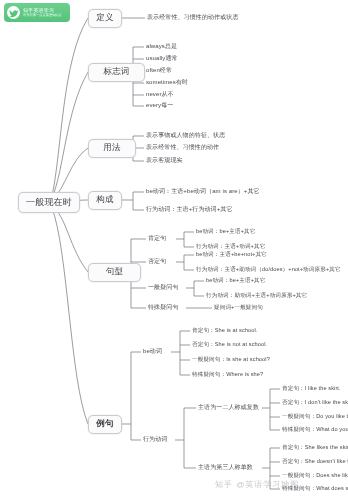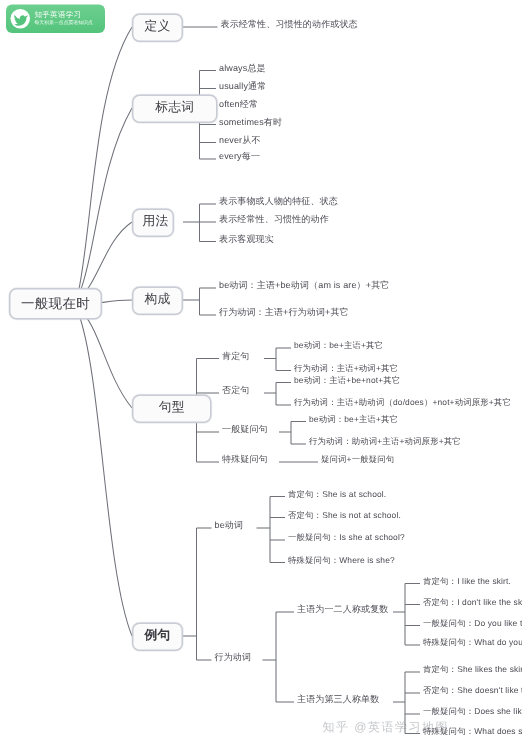--- a/index.html
+++ b/index.html
@@ -27,20 +27,21 @@
     background:#fbfbfc;
     padding:3px 6px 4px 6px;
     font-size:8.5px;
     letter-spacing:.2px;
     text-align:center;
     box-shadow:0 0 0 .5px rgba(200,203,210,.35);
   }
   #node-root{
     font-size:9px;
     padding:4px 7px 5px 7px;
+    margin-left:12px;
   }
   
   .leaf{
     font-size:6px;
     color:#4a4a52;
     letter-spacing:.1px;
   }
   .leaf.mid{font-size:6px;}
   .leaf.tiny{font-size:5.6px;}
 
@@ -184,21 +185,21 @@
     <span class="btext">
       <span id="brand-title">知乎英语学习</span>
       <span id="brand-sub">每天积累一点点英语知识点</span>
     </span>
   </div>
 
   <div class="node boxed" id="node-root" style="left:6px;top:192px;">一般现在时</div>
 
   <div class="node boxed" style="left:88px;top:9px;width:34px;">定义</div>
   <div class="node boxed" style="left:88px;top:63px;width:57px;">标志词</div>
-  <div class="node boxed" style="left:88px;top:139px;width:28px;">用法</div>
+  <div class="node boxed" style="left:88px;top:139px;width:48px;">用法</div>
   <div class="node boxed" style="left:88px;top:191px;width:34px;">构成</div>
   <div class="node boxed" style="left:88px;top:263px;width:53px;">句型</div>
   <div class="node boxed" style="left:88px;top:415px;width:34px;font-weight:bold;">例句</div>
 
   <div class="node leaf" style="left:147px;top:14px;">表示经常性、习惯性的动作或状态</div>
 
   <div class="node leaf" style="left:146px;top:43px;">always总是</div>
   <div class="node leaf" style="left:146px;top:55px;">usually通常</div>
   <div class="node leaf" style="left:146px;top:67px;">often经常</div>
   <div class="node leaf" style="left:146px;top:79px;">sometimes有时</div>

